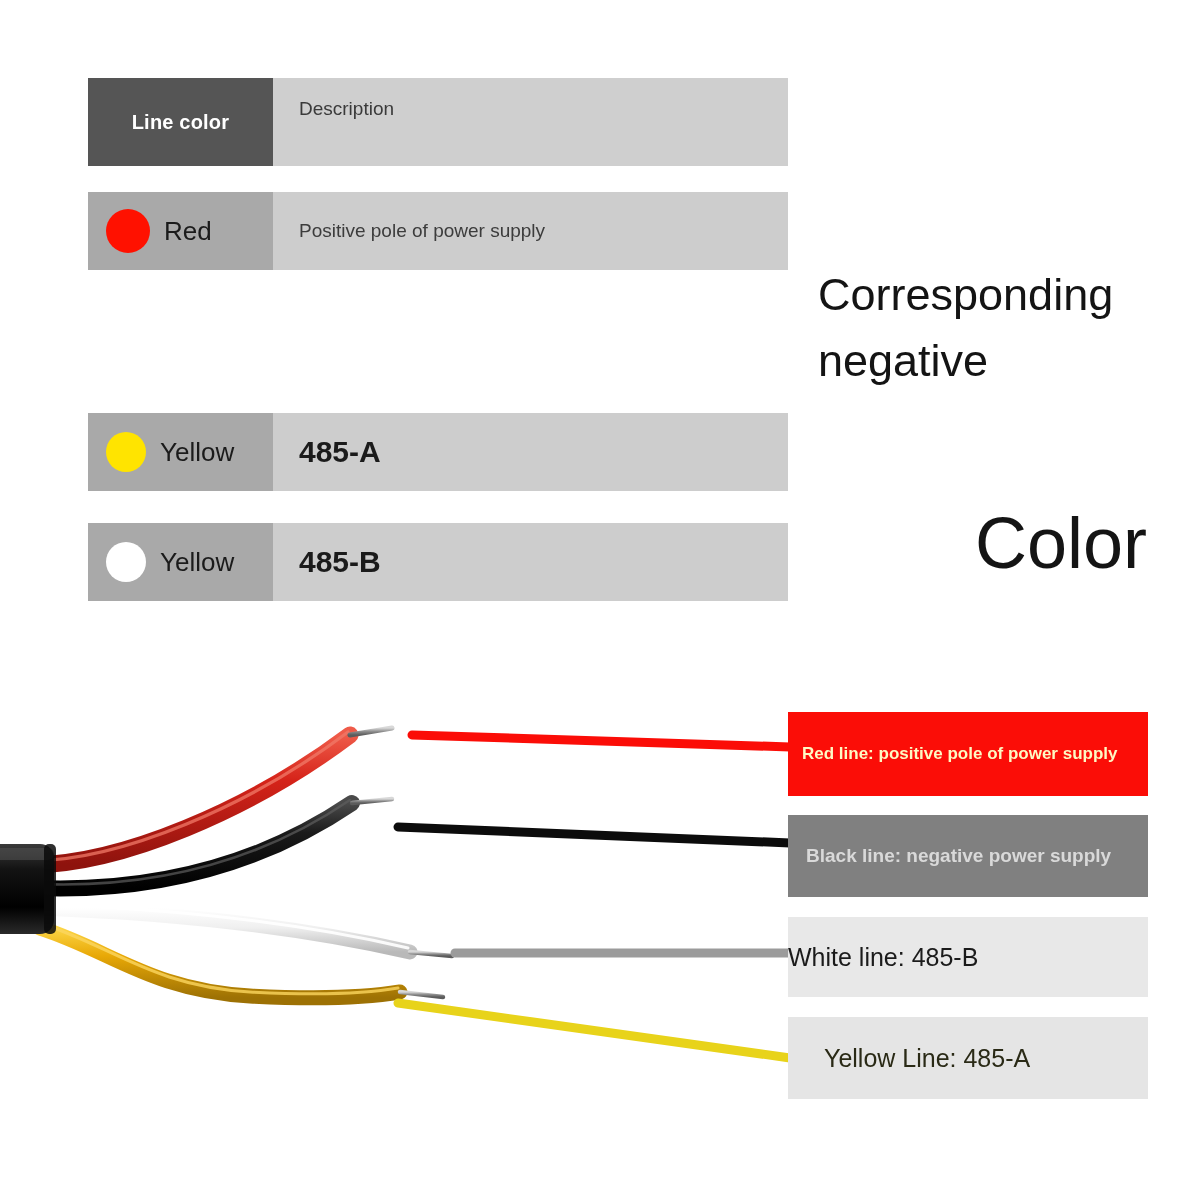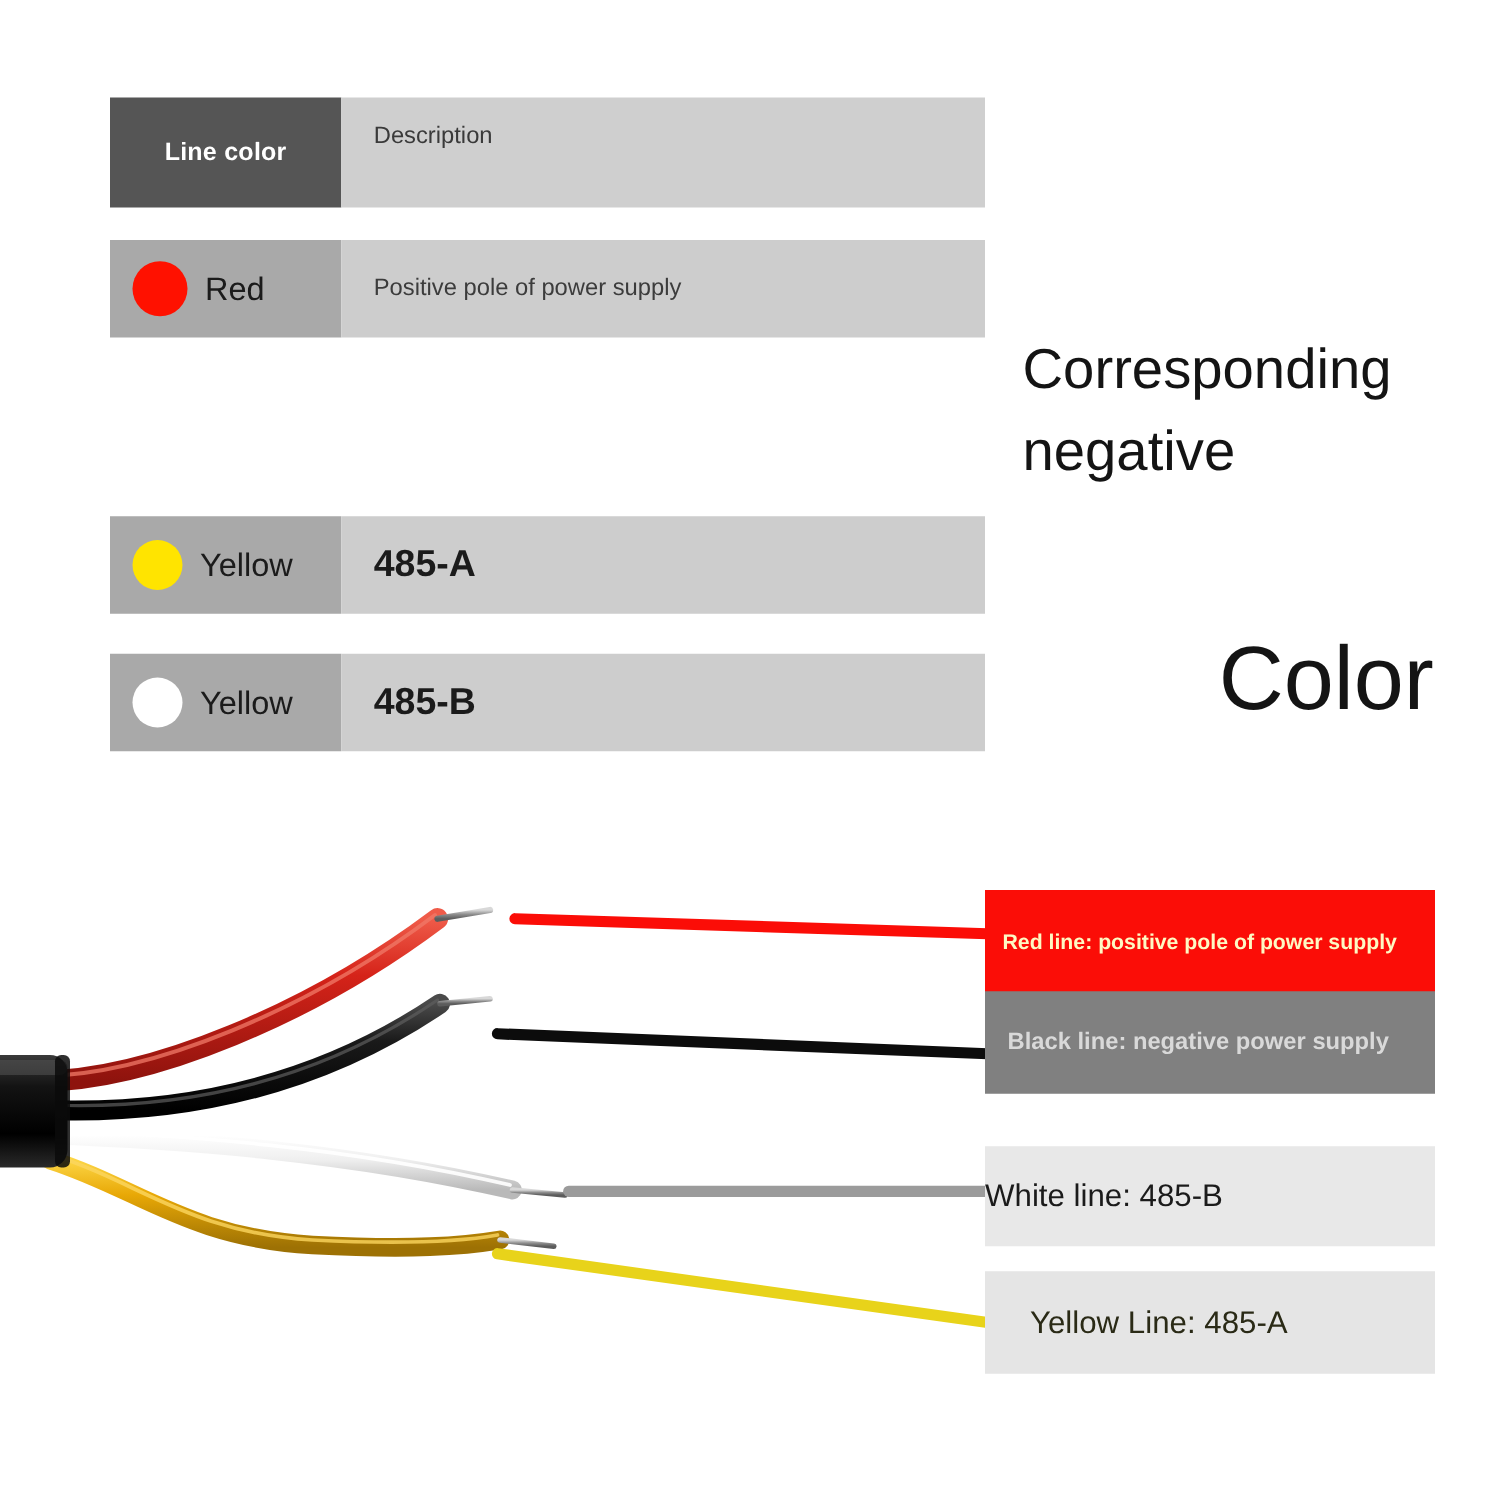--- a/index.html
+++ b/index.html
@@ -141,21 +141,21 @@
   }
   #callout-red {
     left: 788px; top: 712px; width: 360px; height: 84px;
     background: #fb0d07;
     padding-left: 14px;
   }
   #callout-red .callout-text {
     color: #fef9c3; font-size: 17px; font-weight: bold;
   }
   #callout-black {
-    left: 788px; top: 793px; width: 360px; height: 82px;
+    left: 788px; top: 815px; width: 360px; height: 82px;
     background: #808080;
     padding-left: 18px;
   }
   #callout-black .callout-text {
     color: #d9d9d9; font-size: 19px; font-weight: bold;
   }
   #callout-white {
     left: 788px; top: 917px; width: 360px; height: 80px;
     background: #e8e8e8;
   }

